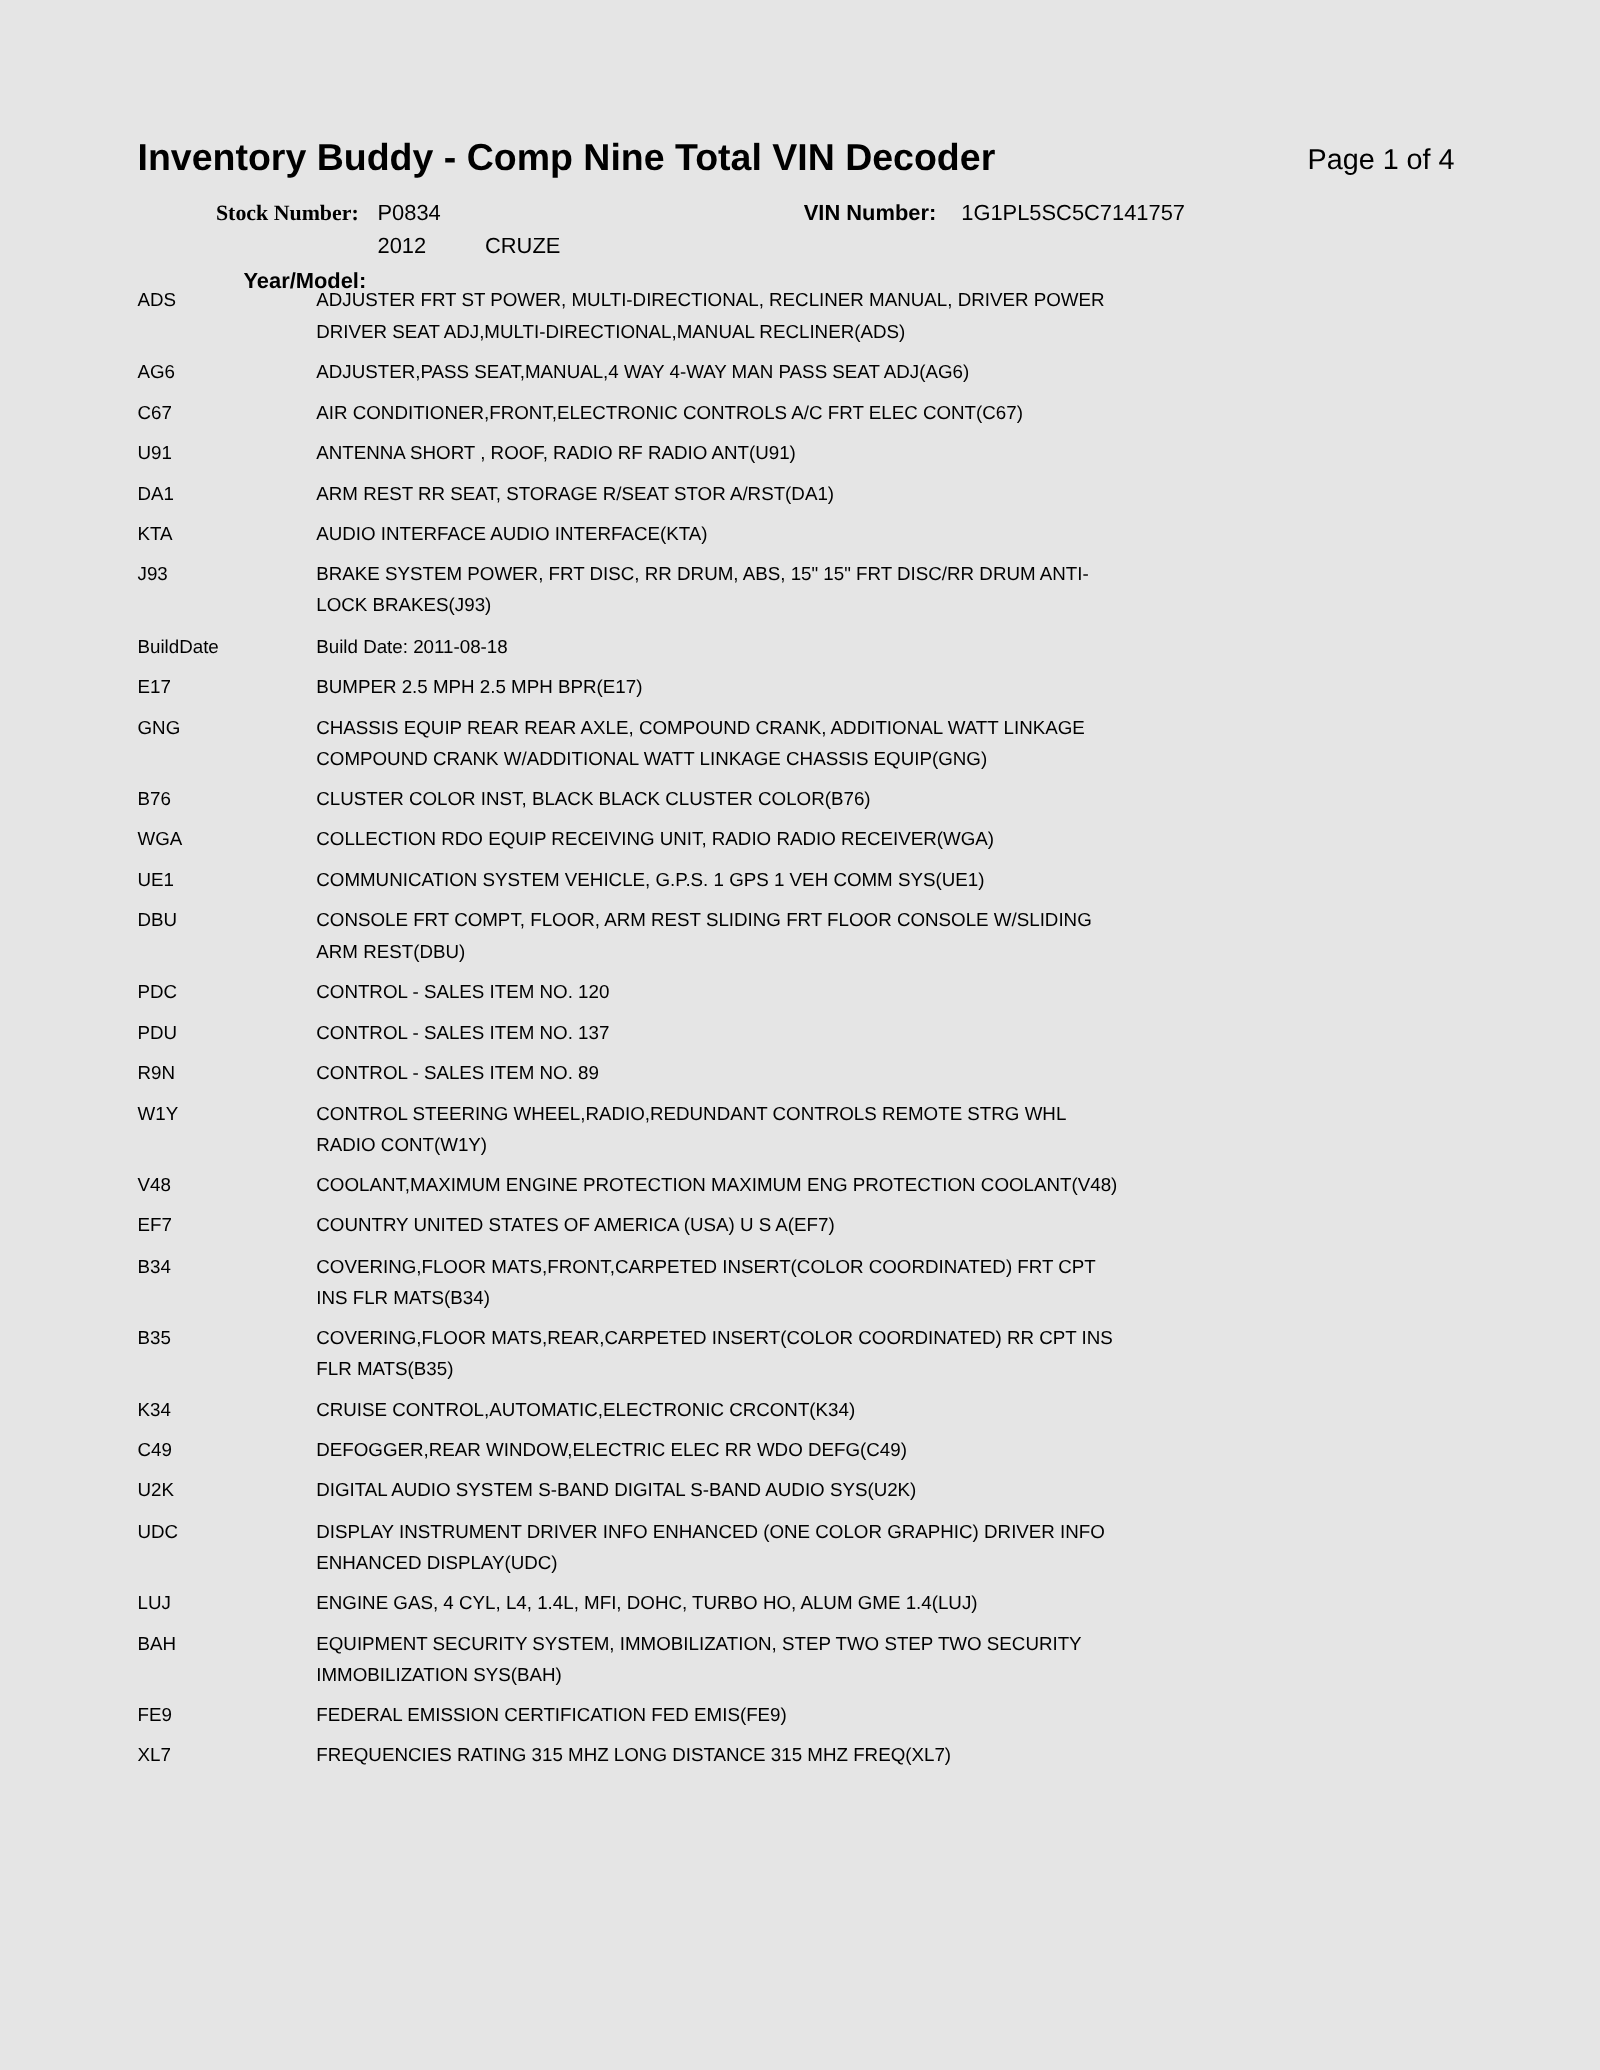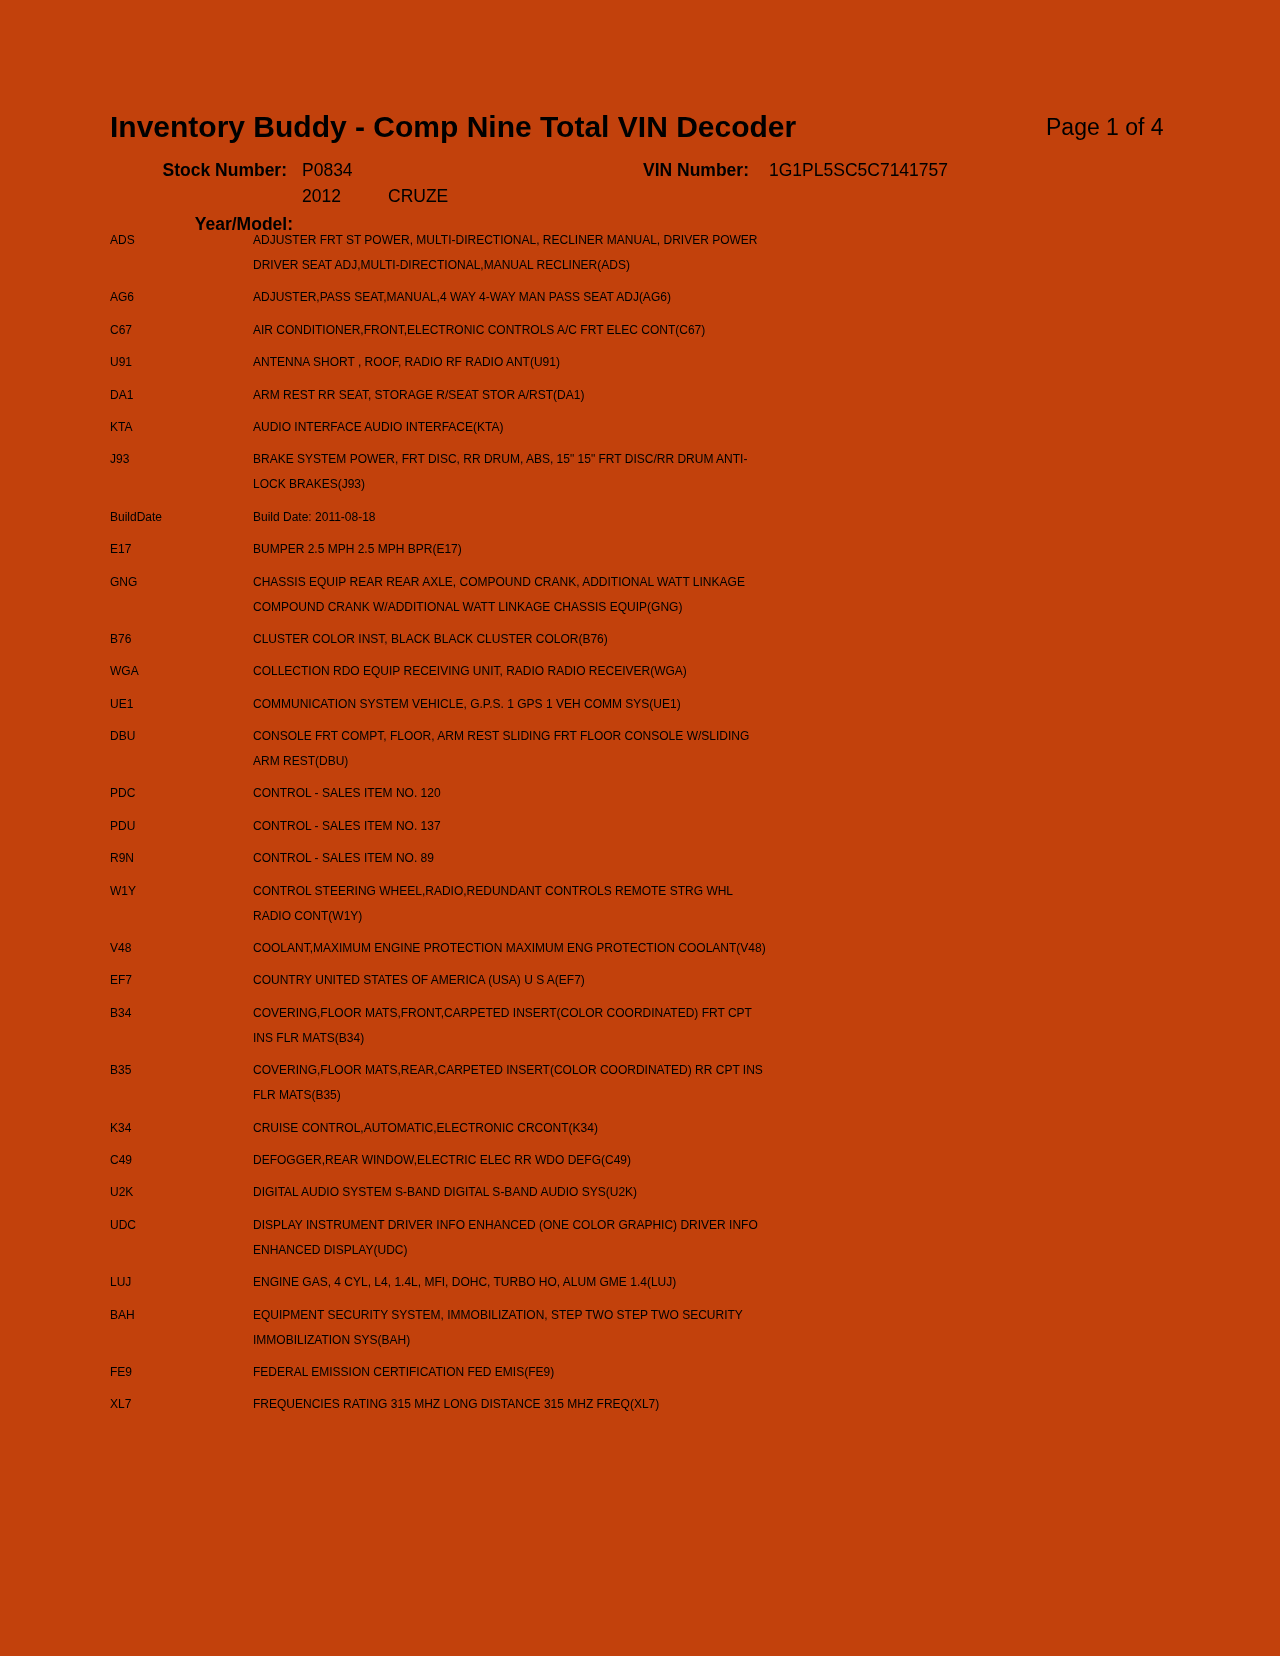--- a/index.html
+++ b/index.html
@@ -4,21 +4,21 @@
 <style>
   html, body {
     margin: 0;
     padding: 0;
     background: #ffffff;
   }
   .page {
     position: relative;
     width: 1280px;
     height: 1656px;
-    background: #c2410c;
+    background: #e5e5e5;
     color: #000000;
     font-family: "Liberation Sans", "DejaVu Sans", sans-serif;
     overflow: hidden;
   }
   .doc-title {
     position: absolute;
     left: 110px;
     top: 110px;
     font-size: 30px;
     font-weight: bold;
@@ -47,21 +47,21 @@
   .options-list {
     position: absolute;
     left: 110px;
     top: 228px;
     width: 1015px;
   }
   .option-row {
     display: flex;
     align-items: flex-start;
     margin-bottom: 7.4px;
-    font-size: 12px;
+    font-size: 15px;
     line-height: 25px;
   }
   .option-code {
     flex: none;
     width: 143px;
     white-space: nowrap;
   }
   .option-description {
     flex: none;
     width: 870px;
@@ -70,21 +70,21 @@
 </style>
 </head>
 <body>
 
 <div class="page">
 
   <div class="doc-title">Inventory Buddy - Comp Nine Total VIN Decoder</div>
 
   <div class="page-indicator">Page 1 of 4</div>
 
-  <span class="hdr bold label-col row1" style="left:110px;">Stock Number:</span>
+  <span class="hdr bold label-col row1" style="left:110px;font-family:Liberation Serif, serif;">Stock Number:</span>
   <span class="hdr row1" style="left:302px;">P0834</span>
 
   <span class="hdr bold row1" style="left:643px;">VIN Number:</span>
   <span class="hdr row1" style="left:769px;">1G1PL5SC5C7141757</span>
 
   <span class="hdr bold label-col row2" style="left:116px;margin-top:28px;">Year/Model:</span>
   <span class="hdr row2" style="left:302px;">2012</span>
   <span class="hdr row2" style="left:388px;">CRUZE</span>
 
   <div class="options-list">

